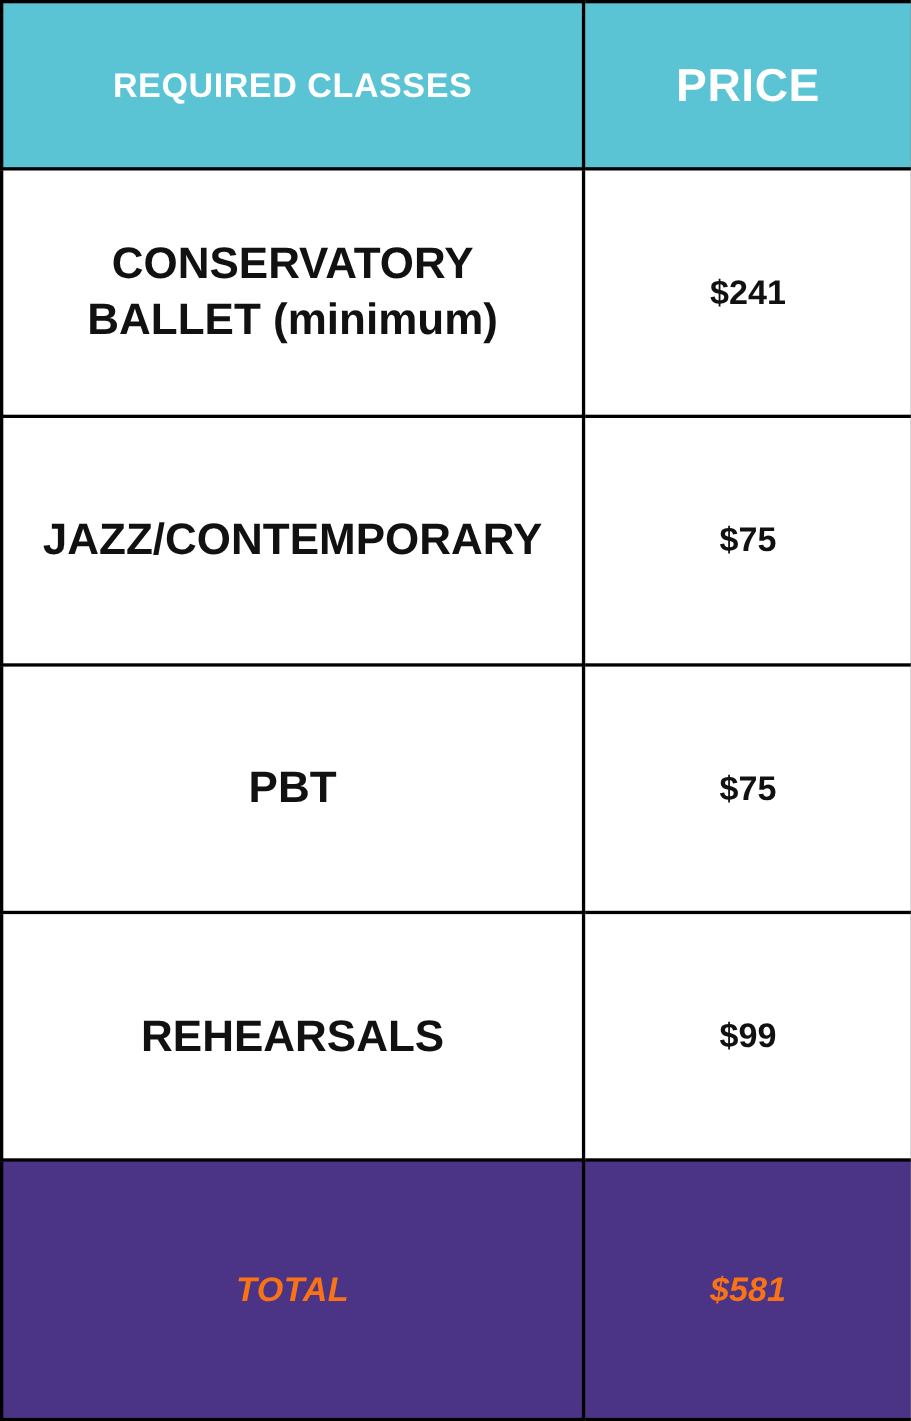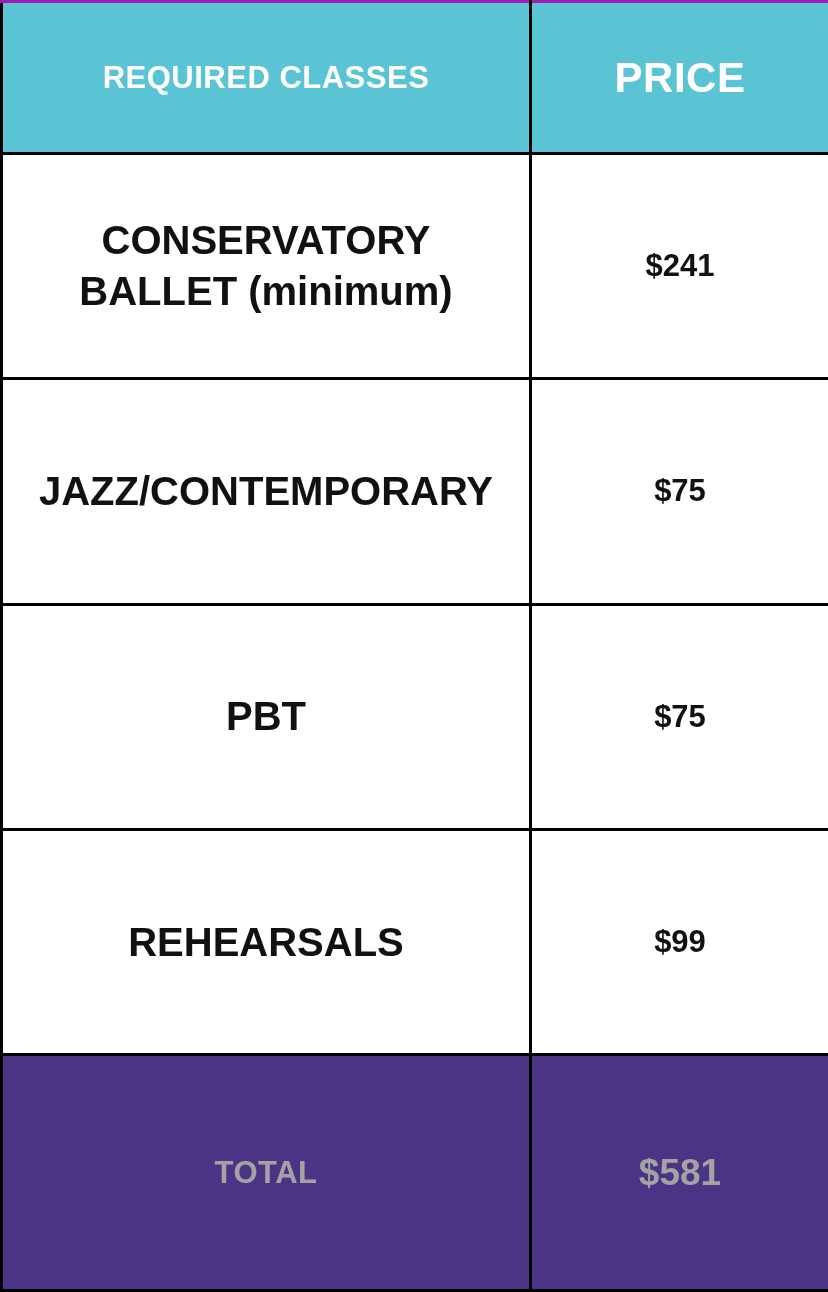--- a/index.html
+++ b/index.html
@@ -24,21 +24,21 @@
 
   .pricing-table th,
   .pricing-table td {
     border: 3px solid #000000;
     text-align: center;
     vertical-align: middle;
     padding: 4px 10px;
     box-sizing: border-box;
   }
   
-  .pricing-table tr:first-child th { border-top: 3px solid #a21caf; }
+  .pricing-table tr:first-child th { border-top: 3px solid #000000; }
 
   thead th {
     background: #5bc4d4;
     color: #ffffff;
     font-size: 31px;
     font-weight: bold;
     letter-spacing: 0.5px;
     height: 152px;
   }
   thead th.header-price { font-size: 42px; }
@@ -52,25 +52,26 @@
   td.class-cell {
     font-size: 40px;
     line-height: 1.28;
   }
   td.price-cell {
     font-size: 31px;
   }
 
   tr.total-row td {
     background: #4b3485;
-    color: #a3a3a3;
+    color: #f97316;
     height: 160px;
+    font-style: italic;
   }
   tr.total-row td.class-cell { font-size: 31px; letter-spacing: 0.5px; }
-  tr.total-row td.price-cell { font-size: 37px; }
+  tr.total-row td.price-cell { font-size: 31px; }
 
   .line-break { display: block; }
 </style>
 </head>
 <body>
 
 <table class="pricing-table">
   <colgroup>
     <col class="col-class">
     <col class="col-price">

